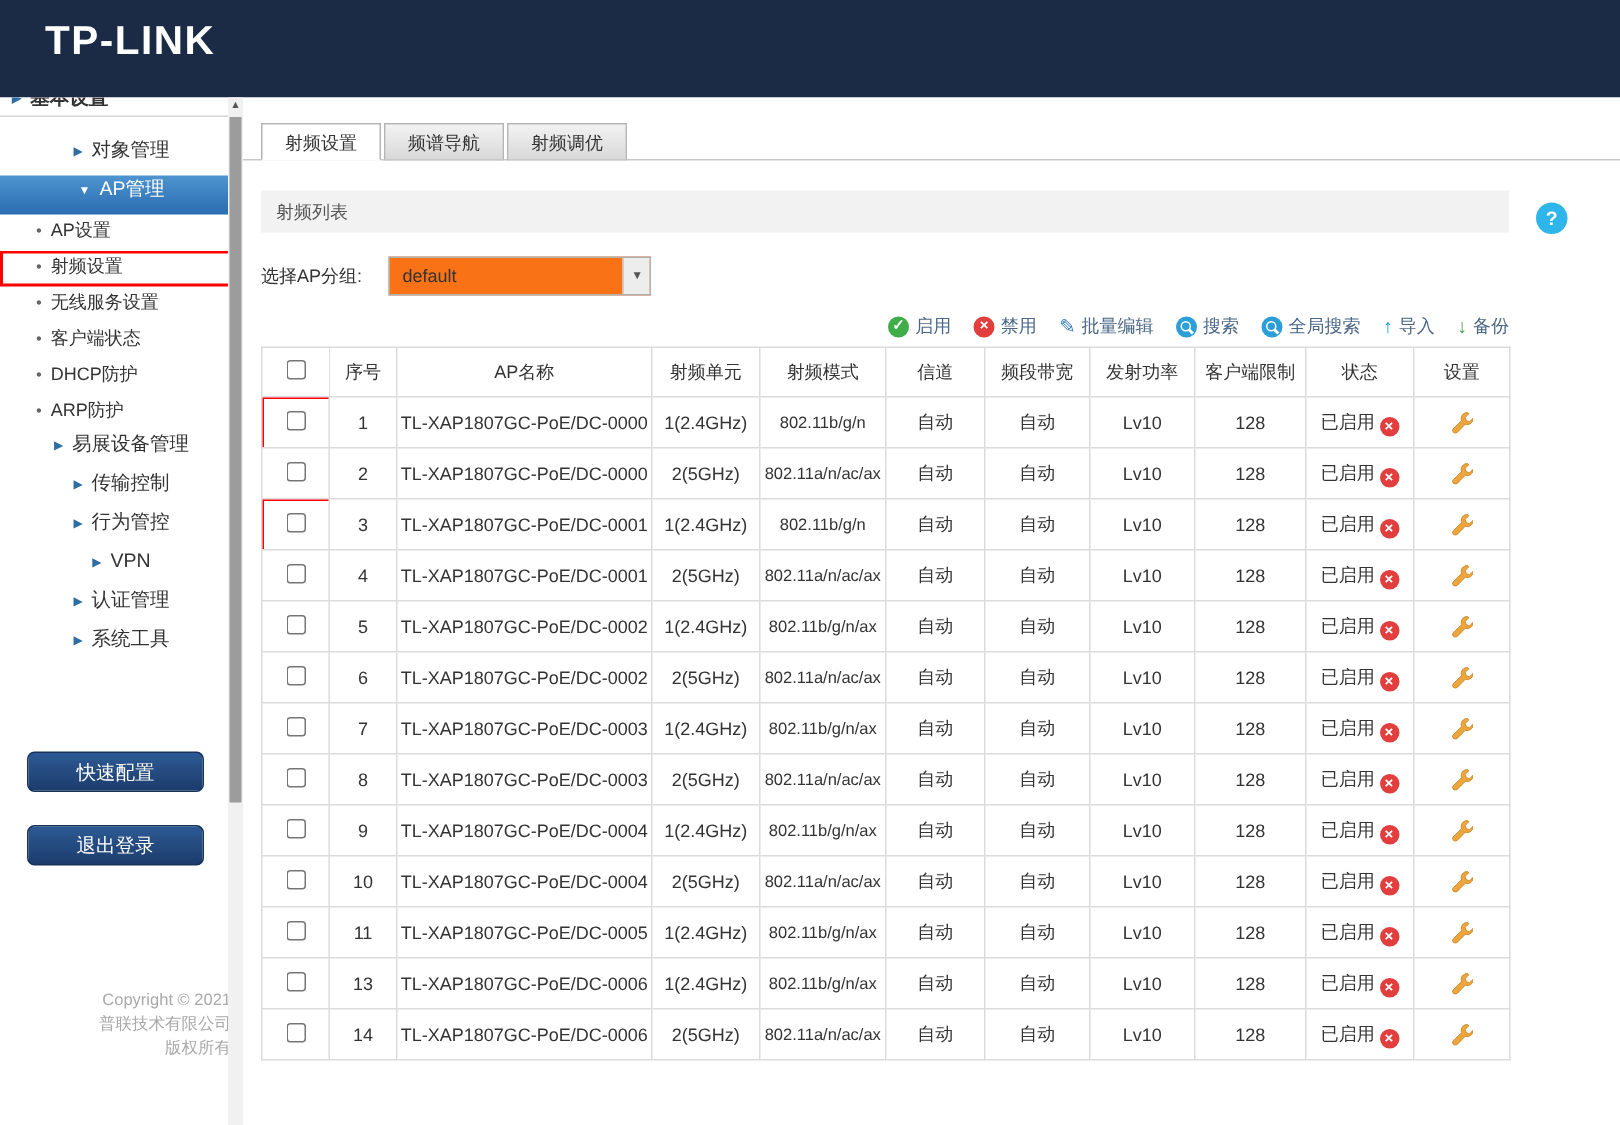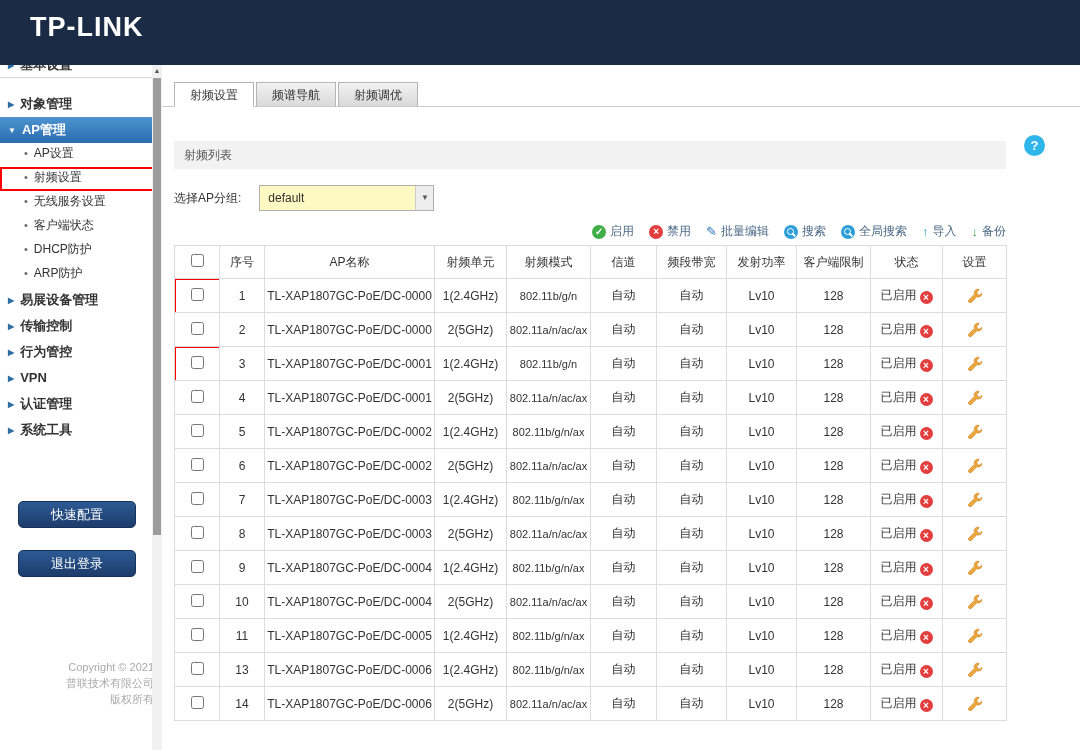--- a/index.html
+++ b/index.html
@@ -17,21 +17,21 @@
   }
   
   .body-wrap { display:flex; height:685px; }
   
   .sidebar { width:162px; position:relative; background:#fff; flex:0 0 162px; }
   .side-inner { padding-right:8px; }
   .clipped-wrap { height:14px; overflow:hidden; margin-bottom:12px; }
   .clipped-inner { height:26px; line-height:26px; margin-top:-13px; font-size:13px; font-weight:bold; padding-left:8px; color:#333; border-bottom:1px solid #d5d5d5; }
   .tri { color:#2e6da4; font-size:8px; margin-right:6px; vertical-align:1px; }
   .nav-item { cursor:pointer; white-space:nowrap; }
-  .nav-item.group { height:26px; line-height:26px; font-size:13px; font-weight:bold; color:#333; padding-left:8px; }
+  .nav-item.group { height:26px; line-height:18px; font-size:13px; font-weight:normal; color:#333; padding-left:8px;text-align:center; }
   .nav-item.group.active { background:linear-gradient(#4e94d0,#2a6cb0); color:#fff; }
   .nav-item.group.active .tri { color:#fff; }
   .nav-item.sub { height:24px; line-height:20px; font-size:12px; color:#333; padding-left:24px; font-weight:normal; }
   .bullet { color:#666; font-size:11px; margin-right:6px; }
   .nav-item.annotated { box-shadow: inset 0 0 0 2px var(--annot); }
   .side-btn {
     display:block; width:118px; height:27px; margin:0 auto;
     background:linear-gradient(#2d5a94,#1c3c6c); color:#fff; font-size:13px;
     border:1px solid #16325a; border-radius:5px; cursor:pointer;
     font-family:"Liberation Sans", sans-serif;
@@ -46,32 +46,32 @@
   
   .main { flex:1; position:relative; background:#fff; }
   .tabs-wrap { padding:17px 0 0 12px; display:flex; border-bottom:1px solid #c9c9c9; }
   .tab {
     height:25px; line-height:24px; padding:0 15px; font-size:12px; color:#333;
     background:linear-gradient(#f2f2f2,#d9d9d9); border:1px solid #b5b5b5;
     border-bottom:1px solid #c9c9c9; margin-right:2px; margin-bottom:-1px; cursor:pointer;
   }
   .tab.active { background:#fff; border-bottom-color:#fff; }
   .section-bar {
-    margin:34px 12px 0 12px; width:832px; height:28px; line-height:28px;
+    margin:20px 12px 0 12px; width:832px; height:28px; line-height:28px;
     background:#f2f2f2; font-size:12px; color:#555; padding-left:10px;
   }
   .help-btn {
     position:absolute; left:862px; top:70px; width:21px; height:21px; border-radius:50%;
     background:#2eb6ea; color:#fff; font-weight:bold; text-align:center; line-height:21px;
     font-size:13px; cursor:pointer;
   }
   .group-row { margin:16px 0 0 12px; display:flex; align-items:center; font-size:12px; color:#333; }
   .group-label { margin-right:18px; }
   .dropdown {
-    width:175px; height:26px; border:1px solid #b0b0b0; background:#fef9c3;
+    width:175px; height:26px; border:1px solid #b0b0b0; background:#f97316;
     display:flex; align-items:center; justify-content:space-between; cursor:pointer;
   }
   .dd-value { padding-left:8px; font-size:12px; color:#333; }
   .dd-arrow { width:18px; height:24px; line-height:24px; text-align:center; color:#555; font-size:8px; background:#ededed; border-left:1px solid #ccc; }
   
   .toolbar { width:832px; margin:12px 0 5px 12px; display:flex; justify-content:flex-end; gap:15px; align-items:center; font-size:12px; color:#4a6785; }
   .tool { display:flex; align-items:center; gap:4px; cursor:pointer; white-space:nowrap; }
   .ic-circle { width:14px; height:14px; border-radius:50%; color:#fff; font-size:10px; line-height:14px; text-align:center; display:inline-block; font-weight:bold; }
   .ic-circle.green { background:#3fae49; }
   .ic-circle.red { background:#e23e3e; }

